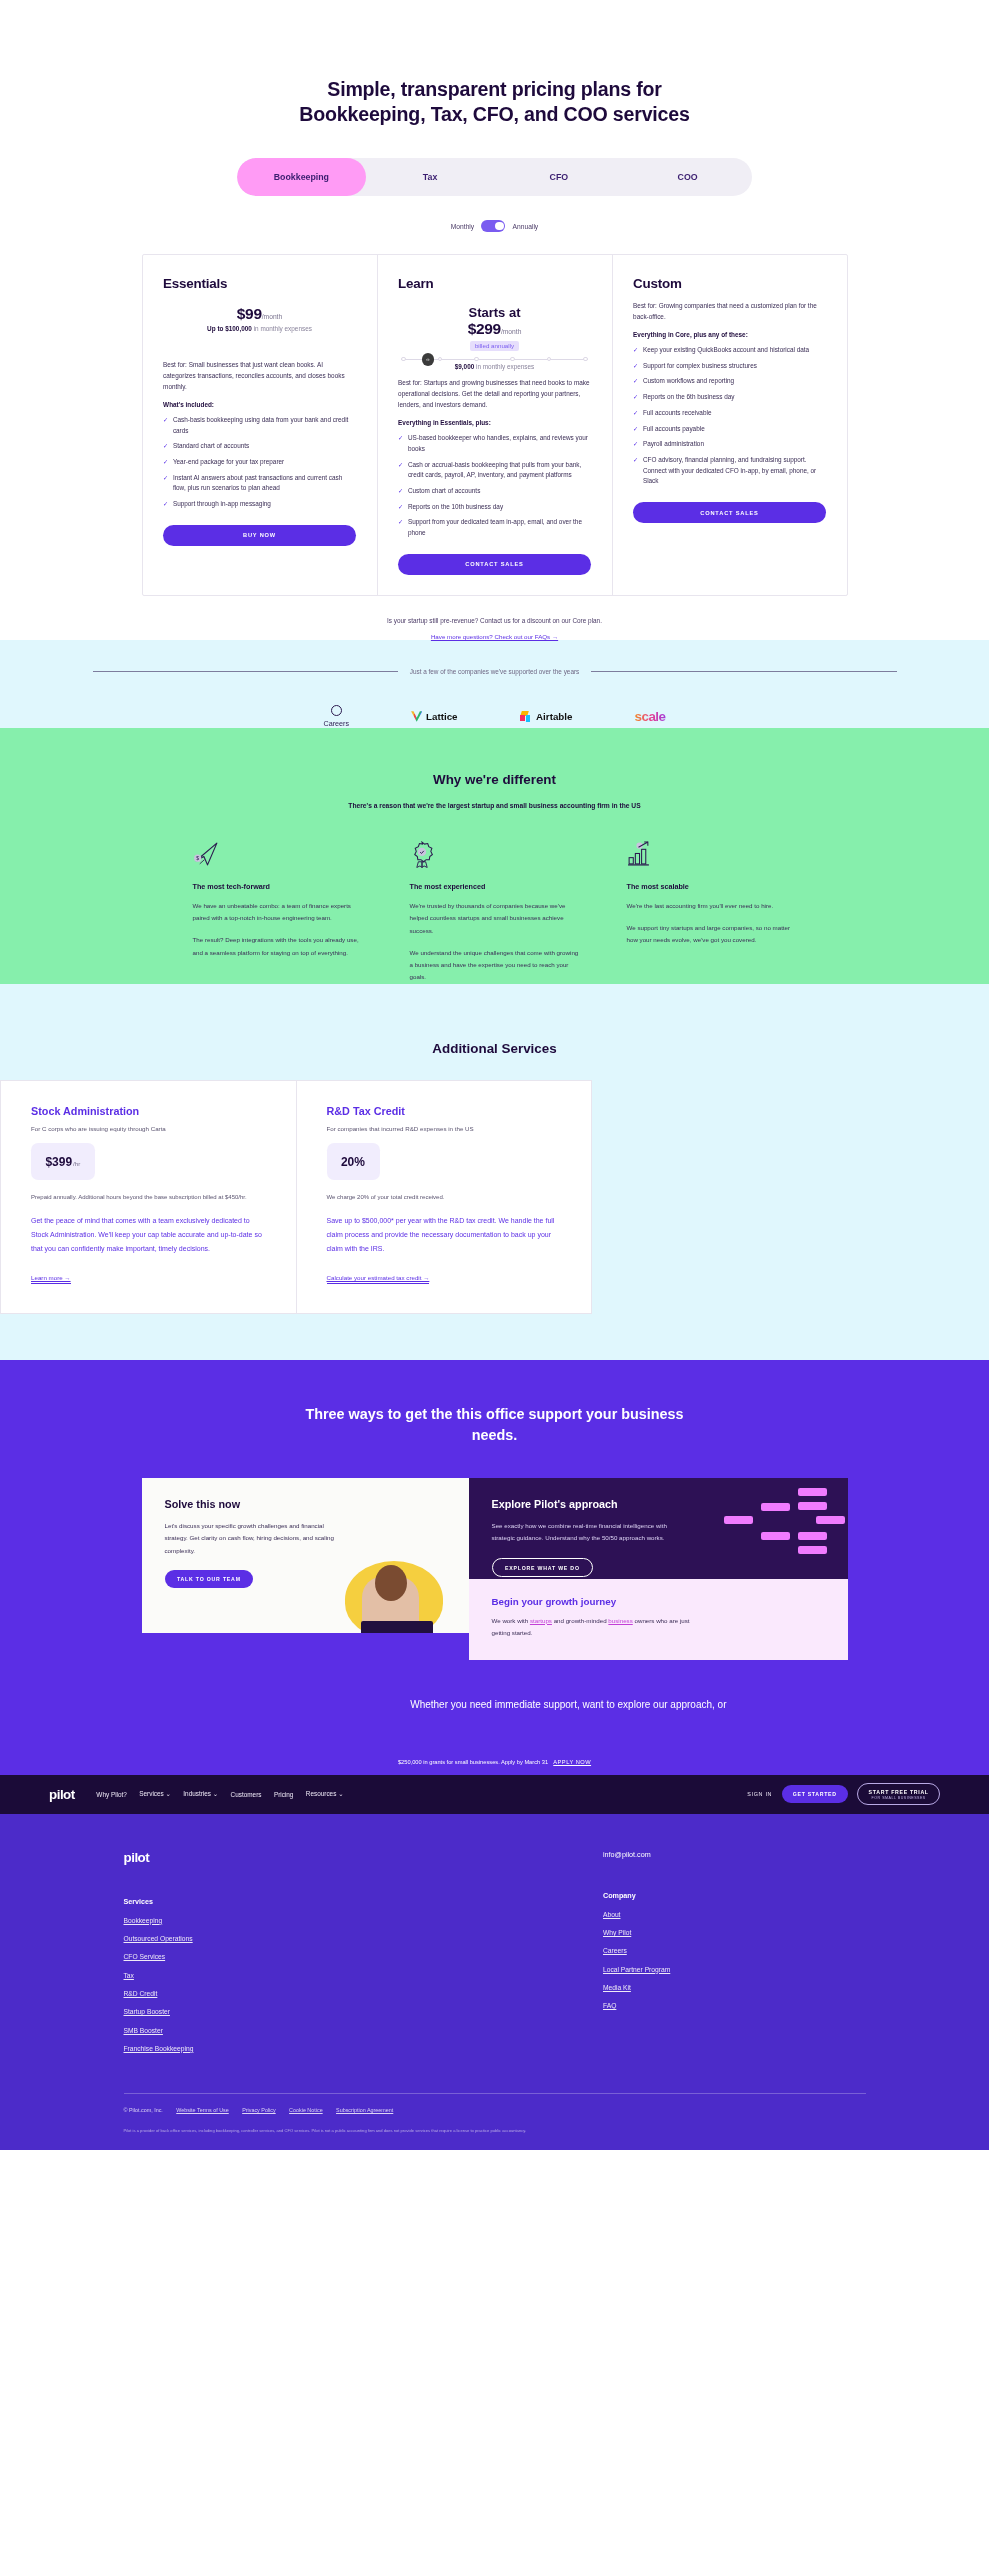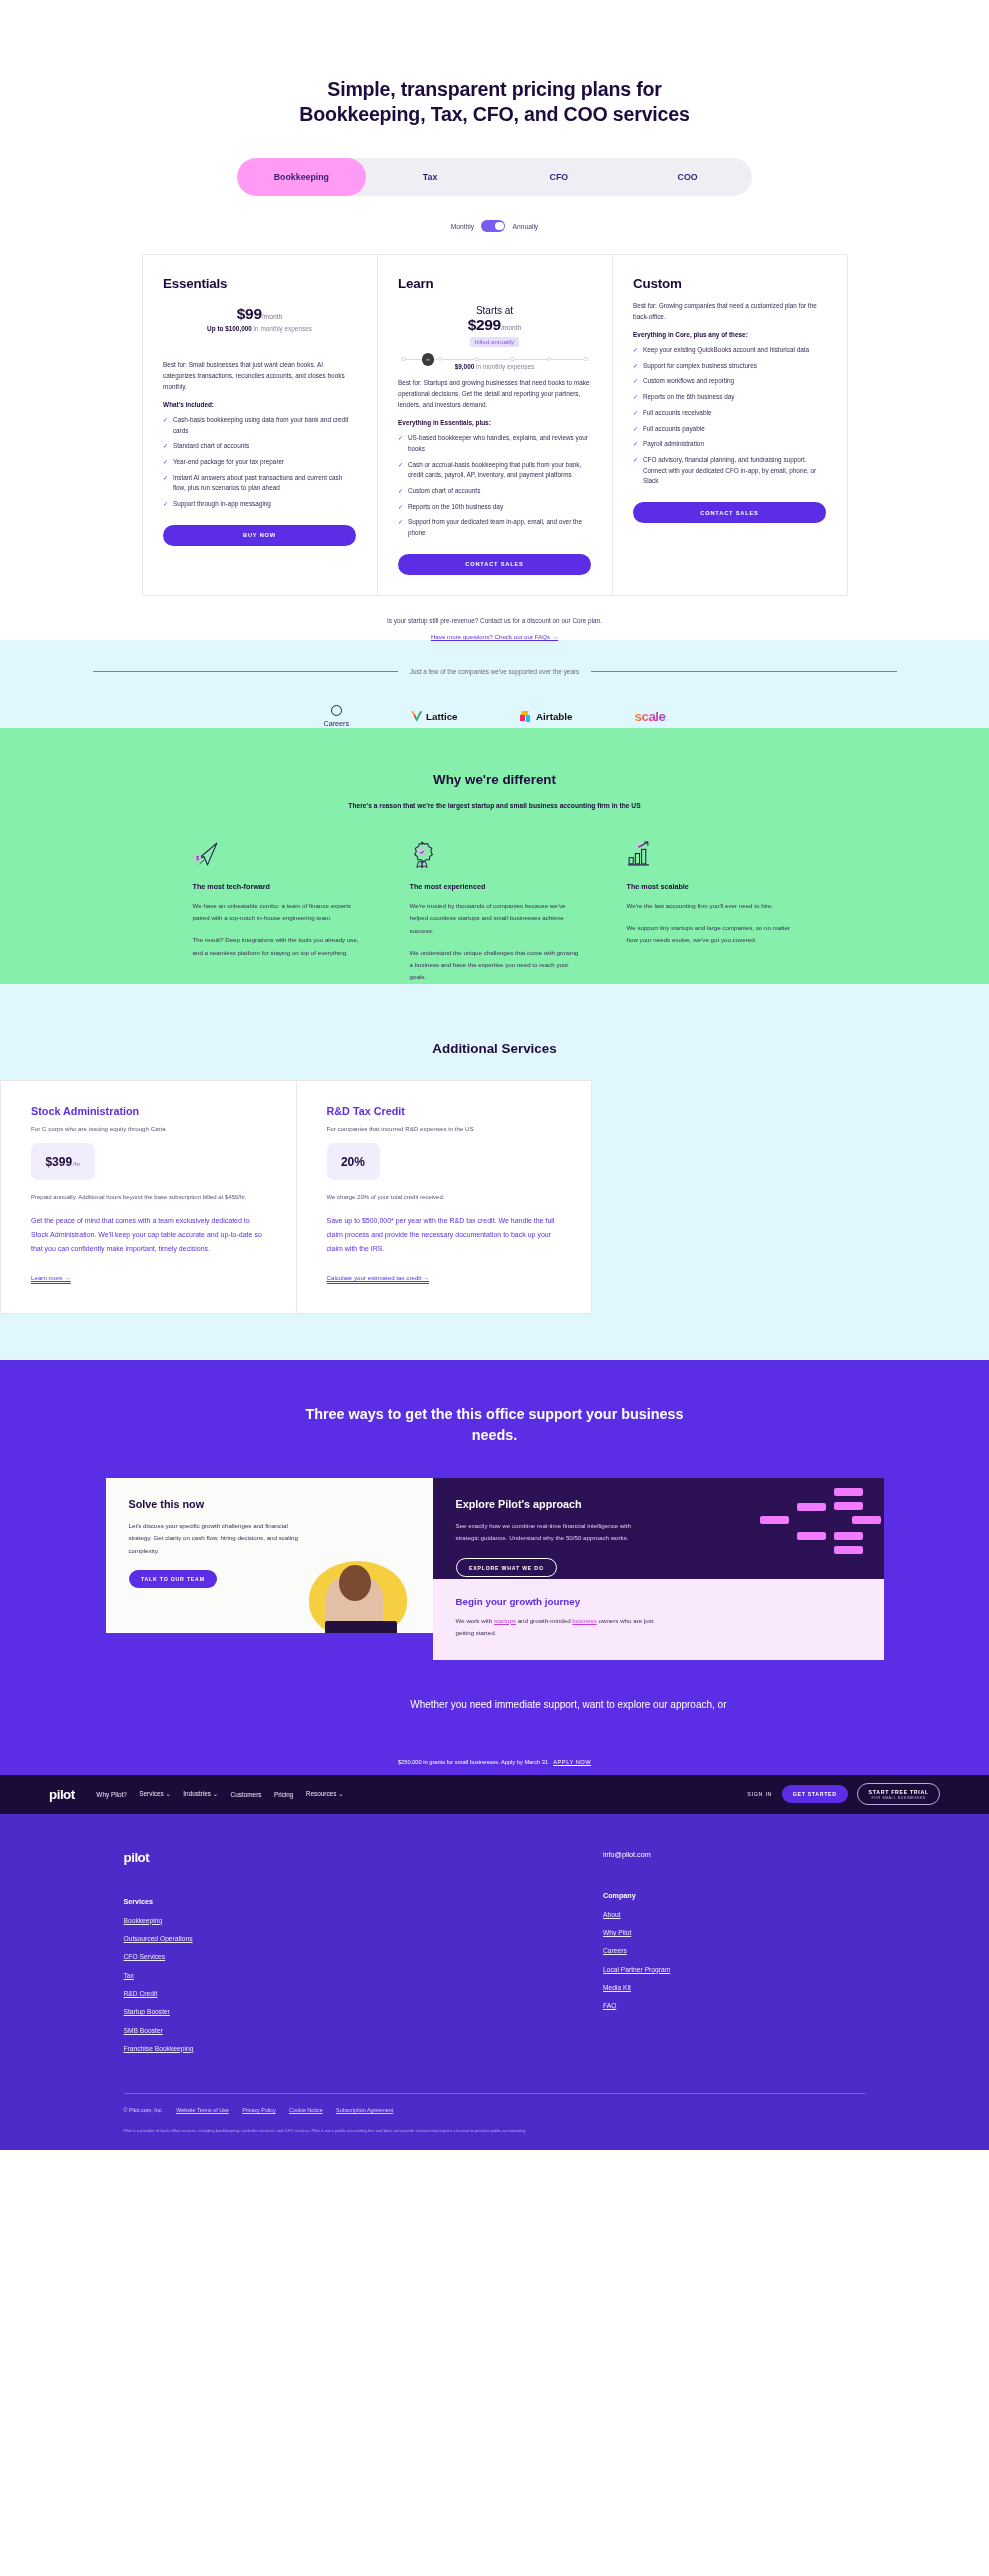--- a/index.html
+++ b/index.html
@@ -41,21 +41,21 @@
 
   
   .cards-wrap { display:flex; justify-content:center; margin-top: 21.6px; }
   .cards {
     display:flex; width: 706px; border:0.5px solid #e8e5ee; border-radius:2.1px; background:#fff;
   }
   .card { flex:1; padding: 21.6px 20.6px 0 20.6px; position:relative; }
   .card + .card { border-left:0.5px solid #e8e5ee; }
   .card-name { font-size:13.4px; font-weight:800; color:#1e0a3c; letter-spacing:-0.2px;}
   .price-block { text-align:center; margin-top:13.4px; min-height: 47px; }
-  .starts-at{ font-size:10px; font-weight:400; color:#1e0a3c; display:block; }
+  .starts-at{ font-size:13px; font-weight:700; color:#1e0a3c; display:block; }
   .price { font-size:15.5px; font-weight:800; color:#1e0a3c; letter-spacing:-0.3px;}
   .per { font-size:6.7px; color:#7b7490; font-weight:400; }
   .sub-price { font-size:6.4px; color:#8a849c; margin-top:2.1px; }
   .sub-price b { color:#1e0a3c; font-weight:600;}
   .badge-annual{
     display:inline-block; background:#e6defc; color:#7a5cf0; font-size:6.2px;
     padding:1.5px 4.6px; border-radius:2.1px; margin-top:3.1px;
   }
   .slider { margin:7.2px 0 3.1px 0; display:flex; align-items:center; justify-content:flex-start; gap:0; padding: 0 3.1px;}
   .slider-track{ position:relative; height:1px; background:#ddd9e6; flex:1; }
@@ -126,21 +126,21 @@
     padding:11.3px 14.4px; margin-top:11.3px; font-size:12px; font-weight:700; color:#1e0a3c;
   }
   .price-chip span.unit{ font-size:6.2px; color:#7b7490; font-weight:400; margin-left:1px;}
   .addl-note{ font-size:6px; line-height:2; color:#5b5470; margin-top:11.3px;}
   .addl-body{ font-size:7px; line-height:2; color:#5b2ee5; margin-top:11.3px;}
   .addl-link{ display:inline-block; margin-top:17.5px; font-size:6.2px; color:#5b2ee5; border-bottom:0.5px solid #5b2ee5; padding-bottom:2.1px;}
 
   
   .three { background:#5b2ee5; padding: 44px 0 0 0; }
   .three h2 { text-align:center; color:#fff; font-size:14.4px; font-weight:800; line-height:1.45; max-width:392px; margin:0 auto;}
-  .three-grid{ display:flex; width:778px; margin: 32px auto 0 auto;}
+  .three-grid{ display:flex; width:706px; margin: 32px auto 0 auto;}
   .tw-left{ flex:0 0 327px; background:#fbfbf9; padding:20.6px 23px 0 23px; position:relative; overflow:hidden; height:155px;}
   .tw-right{ flex:1; display:flex; flex-direction:column;}
   .tw-right-top{ background:#2d1155; padding:20.6px 23px 0 23px; height:101px; position:relative; overflow:hidden;}
   .tw-right-bot{ background:#fae9fd; padding:17.5px 23px 20.6px 23px; flex:1; position:relative; overflow:hidden;}
   .tw-h-dark{ font-size:10.8px; font-weight:600; color:#1e0a3c;}
   .tw-h-light{ font-size:10.8px; font-weight:600; color:#ffffff;}
   .tw-h-purple{ font-size:9.8px; font-weight:600; color:#5b2ee5;}
   .tw-p-dark{ font-size:6.2px; line-height:2; color:#3a2d55; margin-top:9.3px; max-width:170px;}
   .tw-p-light{ font-size:6.2px; line-height:2; color:#ded5f5; margin-top:9.3px; max-width:185px;}
   .tw-p-pink{ font-size:6.2px; line-height:2; color:#3a2d55; margin-top:7.2px; max-width:206px;}

